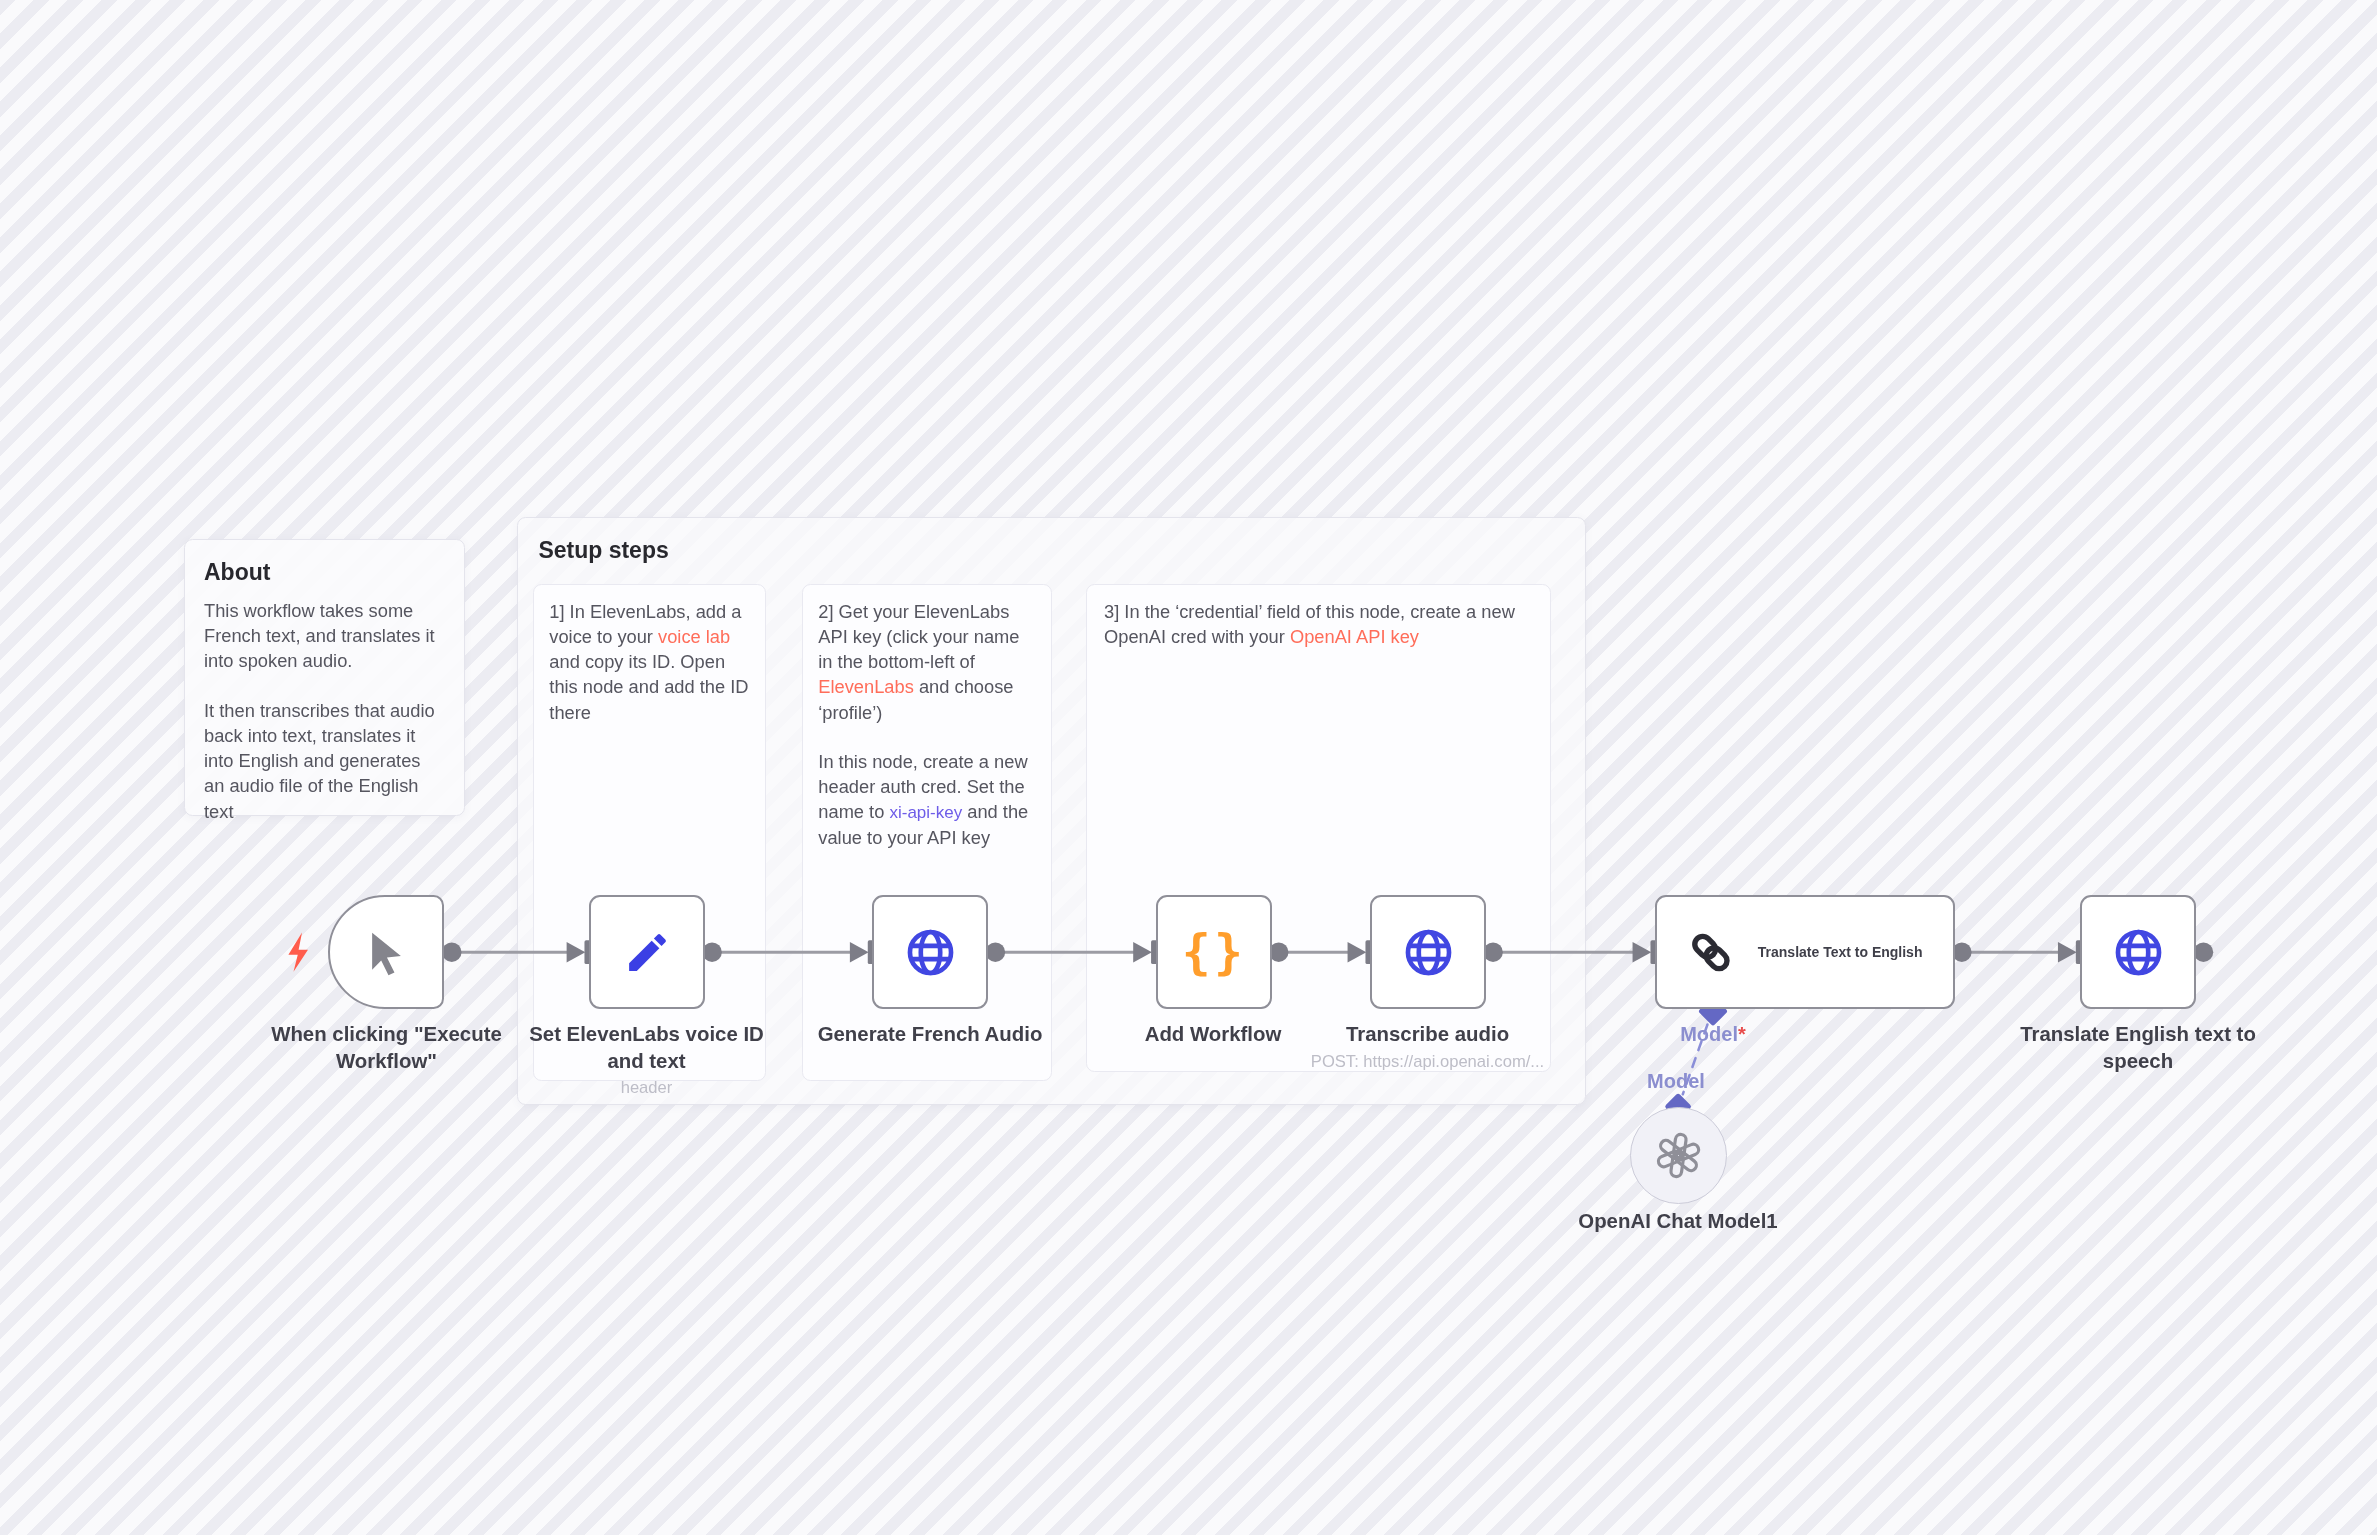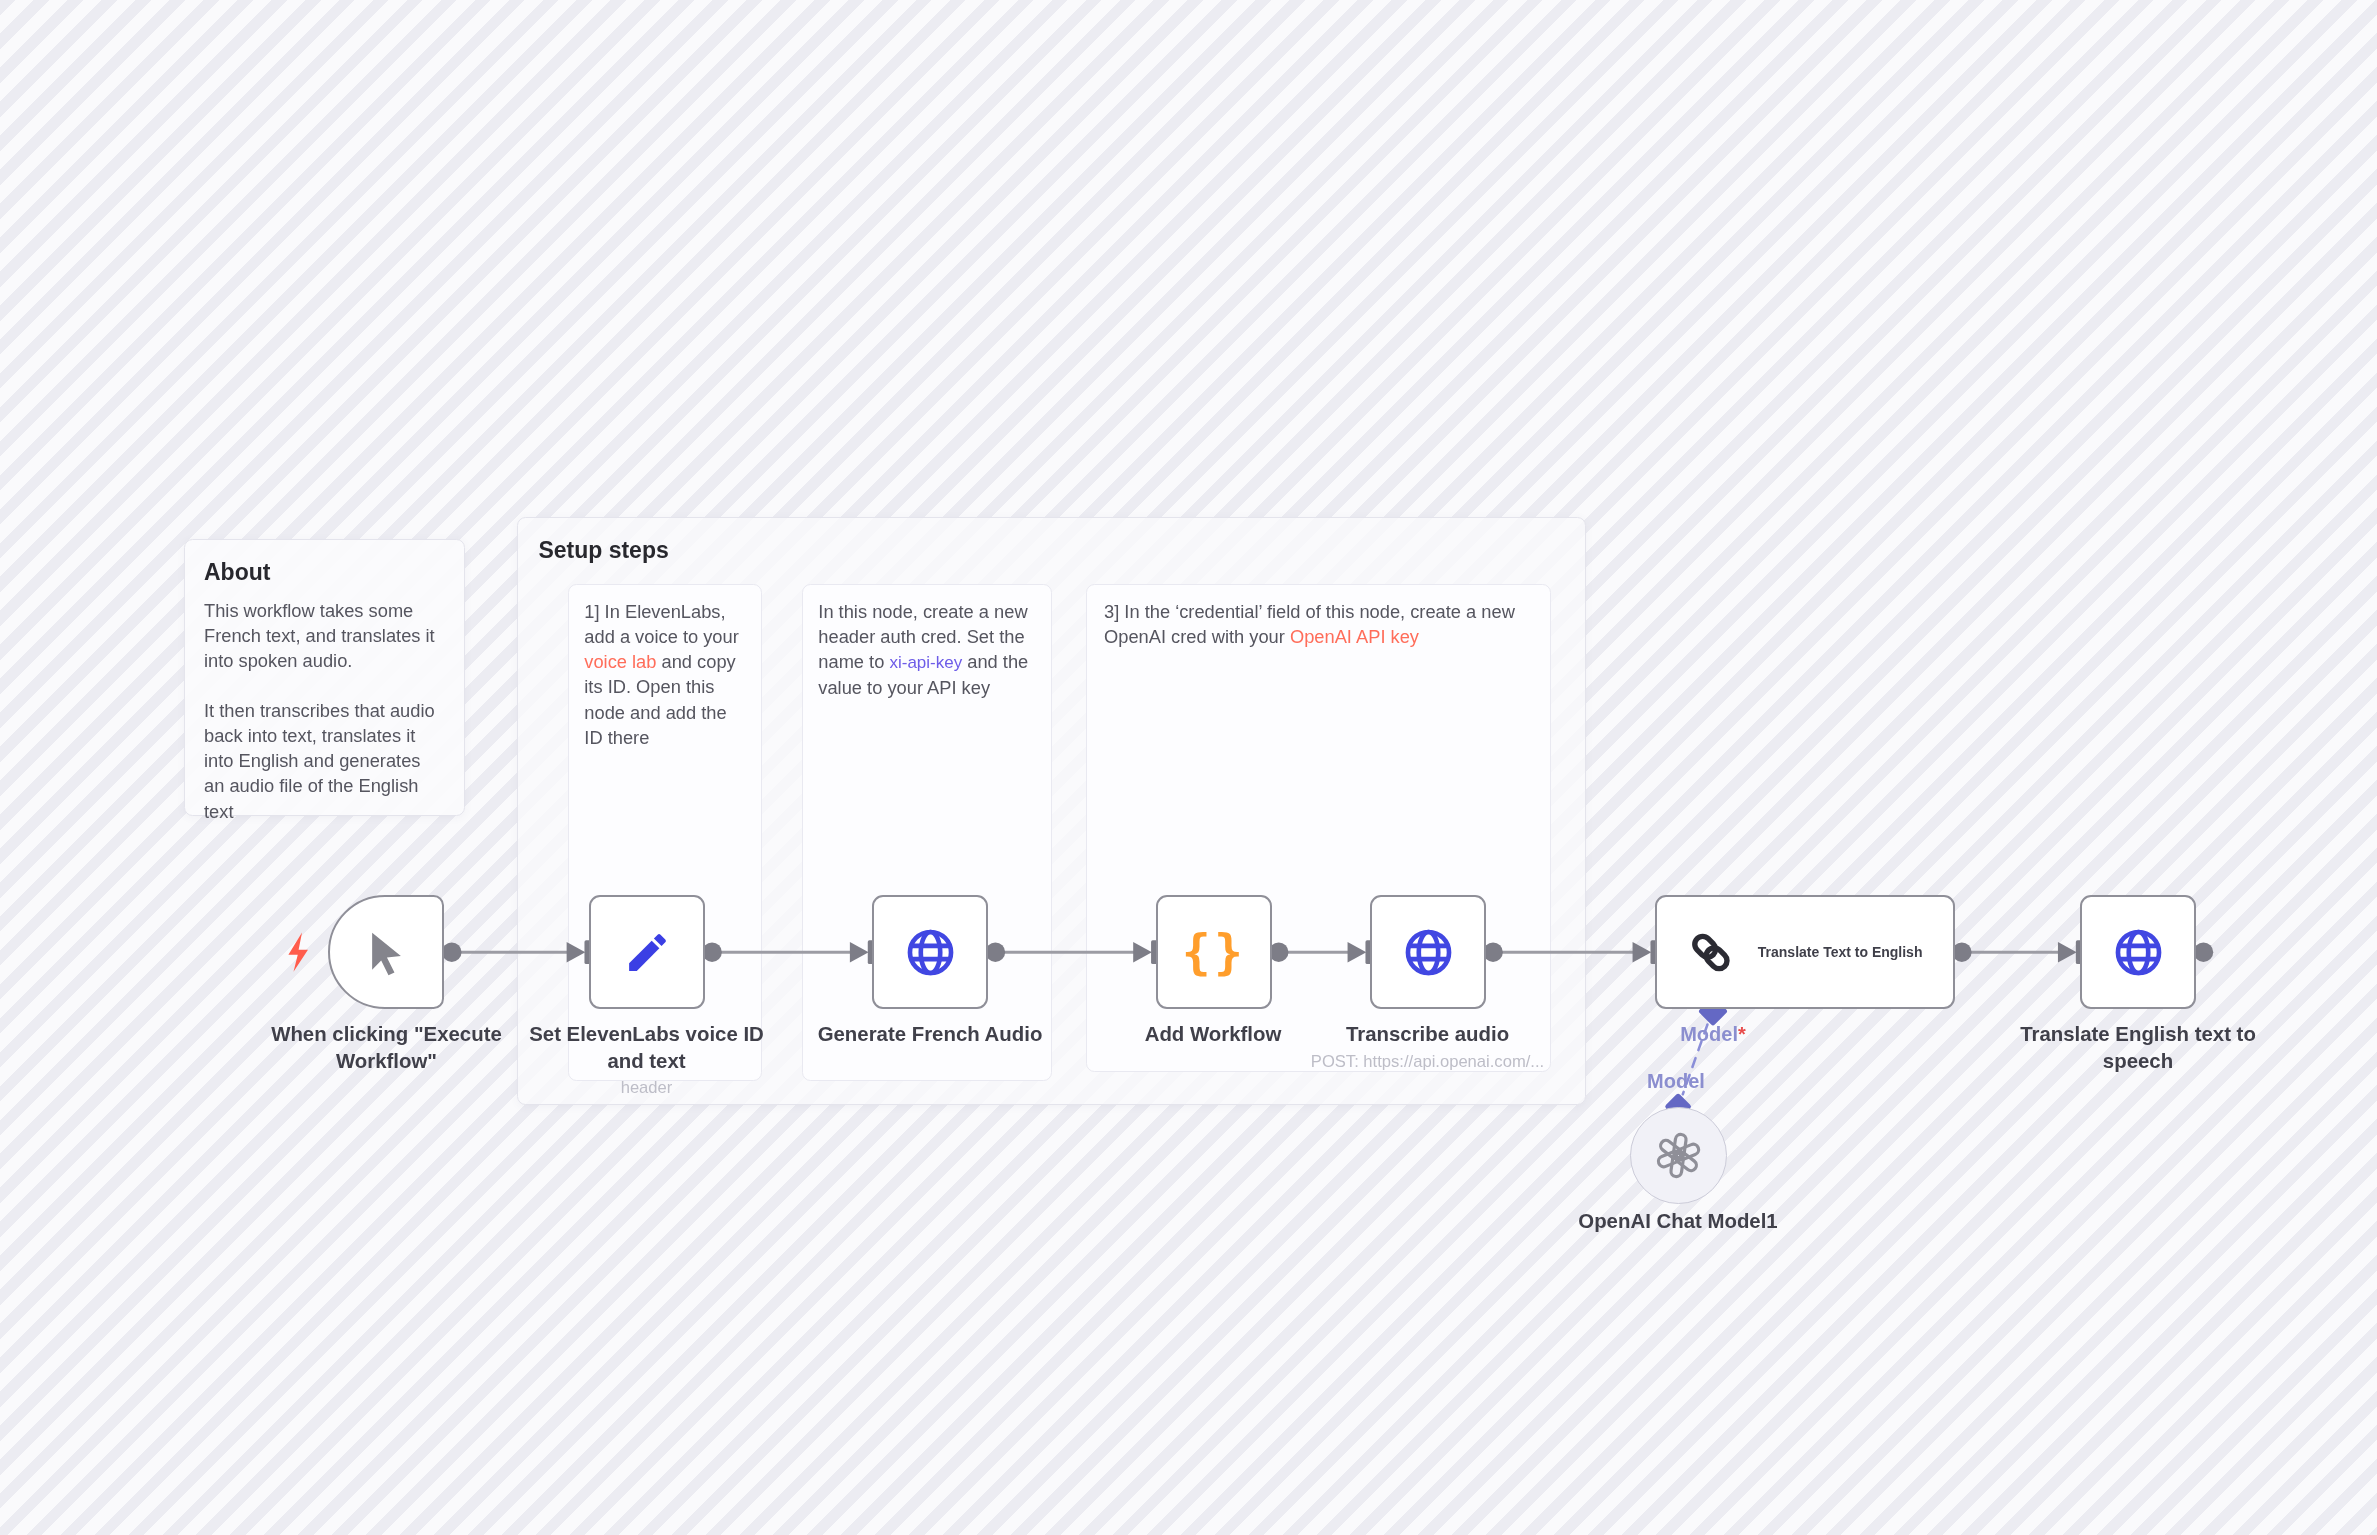--- a/index.html
+++ b/index.html
@@ -80,25 +80,26 @@
   <div class="note" style="left:184px;top:539px;width:281px;height:277px;padding:19px;">
     <div class="note-title">About</div>
     <p class="note-body">This workflow takes some French text, and translates it into spoken audio.</p>
     <p class="note-body">It then transcribes that audio back into text, translates it into English and generates an audio file of the English text</p>
   </div>
 
   <div class="note" style="left:517px;top:517px;width:1069px;height:588px;padding:19px 20.4px;background:rgba(249,249,252,0.85);">
     <div class="note-title">Setup steps</div>
   </div>
 
-  <div class="subnote" style="left:568px;top:584px;width:194px;height:497px;">
+  <div class="subnote" style="left:533px;top:584px;width:233px;height:497px;">
     <p class="note-body"><span>1] In ElevenLabs, add a voice to your </span><span class="red-link">voice lab</span><span> and copy its ID. Open this node and add the ID there</span></p>
   </div>
 
   <div class="subnote" style="left:802px;top:584px;width:250px;height:497px;">
+    <p class="note-body"><span>2] Get your ElevenLabs API key (click your name in the bottom-left of </span><span class="red-link">ElevenLabs</span><span> and choose ‘profile’)</span></p>
     <p class="note-body"><span>In this node, create a new header auth cred. Set the name to </span><span class="code">xi-api-key</span><span> and the value to your API key</span></p>
   </div>
 
   <div class="subnote" style="left:1086px;top:584px;width:465px;height:488px;padding:13.6px 17px;">
     <p class="note-body"><span>3] In the ‘credential’ field of this node, create a new OpenAI cred with your </span><span class="red-link">OpenAI API key</span></p>
   </div>
 
   <svg style="position:absolute;left:0;top:0;pointer-events:none;" width="2377" height="1536" viewBox="0 0 2794 1805">
 
     <line x1="531" y1="1119" x2="672" y2="1119" stroke="#9c9ca4" stroke-width="3.5"></line>

